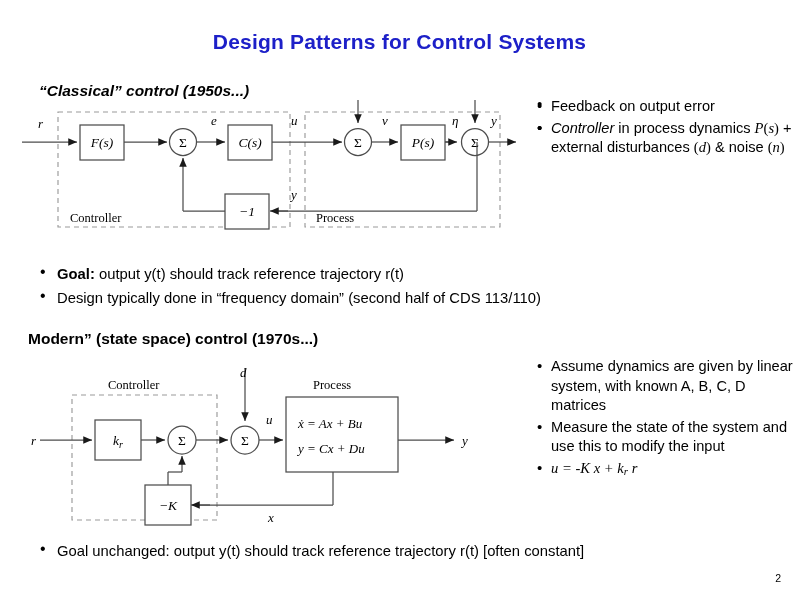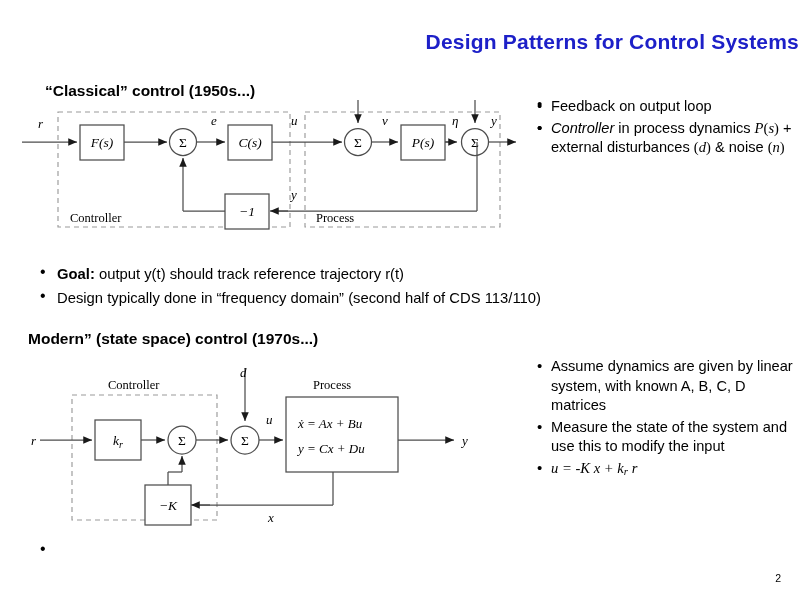--- a/index.html
+++ b/index.html
@@ -1,24 +1,24 @@
 <!DOCTYPE html>
 <html><head>
 <meta charset="utf-8">
 <style>
   html,body{margin:0;padding:0;background:#fff;}
   body{width:799px;height:599px;position:relative;overflow:hidden;
        font-family:"Liberation Sans",sans-serif;color:#000;}
   .slide{position:absolute;left:0;top:0;width:799px;height:599px;}
 
-  #slide-title{position:absolute;left:0;top:30px;width:799px;text-align:right;
+  #slide-title{position:absolute;left:0;top:30px;width:799px;text-align:center;
     font-weight:bold;font-size:21px;color:#1d20c8;letter-spacing:.2px;}
 
   .sec-head{position:absolute;font-weight:bold;font-size:15.5px;white-space:nowrap;}
-  #head-classical{left:45px;top:82px;}
+  #head-classical{left:39px;top:82px;font-style:italic;}
   #head-modern{left:28px;top:330px;text-align:center;}
 
   
   .blist{position:absolute;}
   .bi{position:relative;padding-left:15px;font-size:14.6px;line-height:19.5px;
       margin-bottom:2px;}
   .bi .bullet{position:absolute;left:1px;top:-1px;font-size:15px;line-height:19.5px;}
   .mi{font-family:"Liberation Serif",serif;font-style:italic;}
   .mup{font-family:"Liberation Serif",serif;font-style:normal;}
   .sub{font-size:.74em;vertical-align:-.22em;font-style:italic;
@@ -126,21 +126,21 @@
       <text class="grp" x="296" y="124">Process</text>
     </svg>
   </div>
 
   <div class="blist" id="bullets-classical">
     <div class="bi">
       <span class="bullet">•</span>
     </div>
     <div class="bi">
       <span class="bullet">•</span>
-      <span>Feedback on output loop</span>
+      <span>Feedback on output error</span>
     </div>
     <div class="bi">
       <span class="bullet">•</span>
     </div>
     <div class="bi">
       <span class="bullet">•</span>
       <span><i>Controller</i> in process dynamics <span class="mi">P</span><span class="mup">(</span><span class="mi">s</span><span class="mup">)</span> + external disturbances <span class="mup">(</span><span class="mi">d</span><span class="mup">)</span> &amp; noise <span class="mup">(</span><span class="mi">n</span><span class="mup">)</span></span>
     </div>
   </div>
 
@@ -218,17 +218,18 @@
       <span>Measure the state of the system and use this to modify the input</span>
     </div>
     <div class="bi">
       <span class="bullet">•</span>
       <span class="mi">u = -K x + k<span class="sub">r</span> r</span>
     </div>
   </div>
 
   <div class="wbul" id="goal2-bullet">
     <span class="bullet">•</span>
+    <span>Goal unchanged: output y(t) should track reference trajectory r(t) [often constant]</span>
   </div>
 
   <div id="page-number">2</div>
 
 </div>
 
 </body></html>

